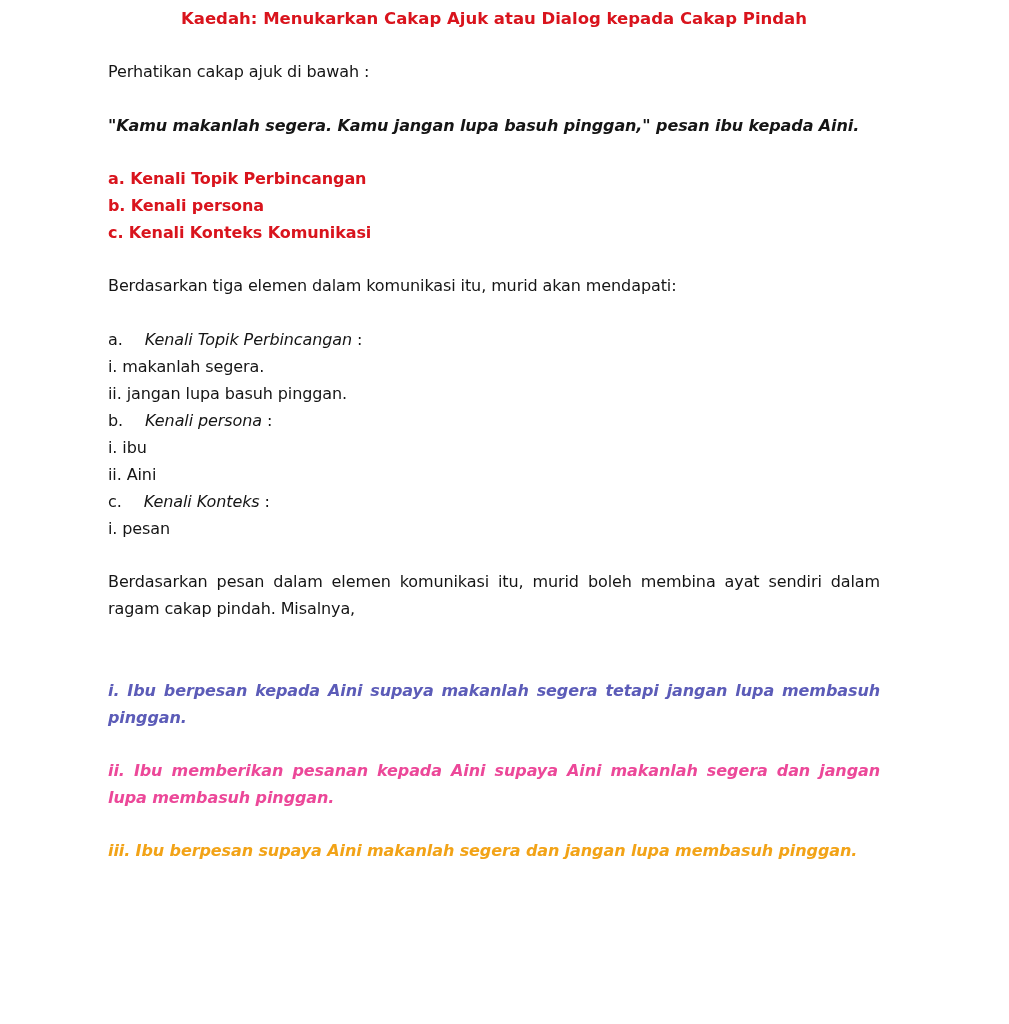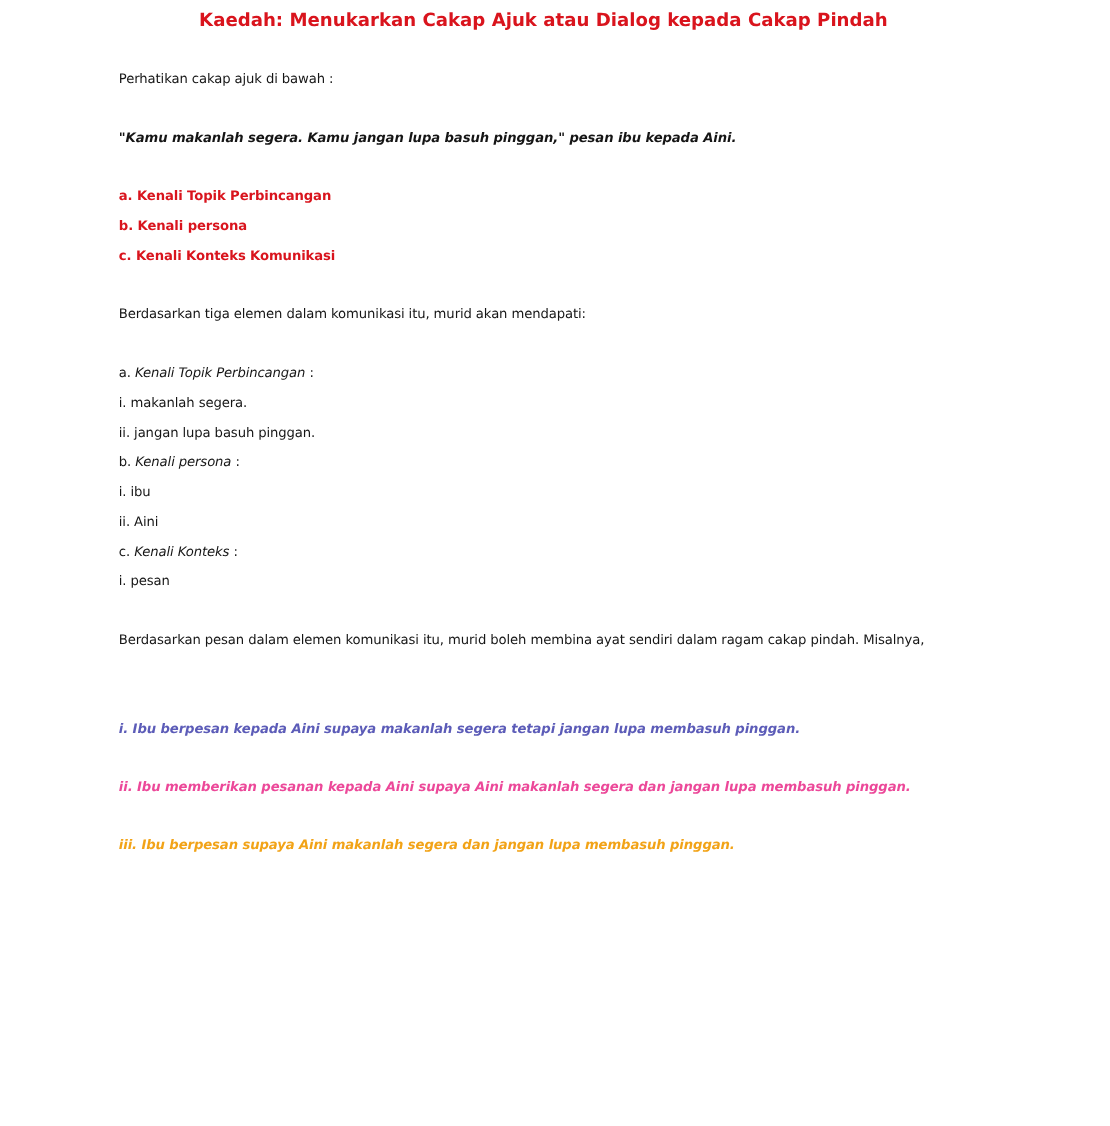--- a/index.html
+++ b/index.html
@@ -21,38 +21,38 @@
     padding: 5px 129px 0 108px; 
   }
   .title {
     font-size: 16.5px;
     font-weight: bold;
     text-align: center;
     line-height: 27px;
     margin: 0;
   }
   p {
-    font-size: 12px;
+    font-size: 16px;
     line-height: 27.5px;
     margin: 0;
     letter-spacing: -0.1px;
   }
   .gap { margin-top: 26px; }
   .biggap { margin-top: 54px; }
   .justify { text-align: justify; }
   .quote {
     font-weight: bold;
     font-style: italic;
   }
   .red-list p {
     font-weight: bold;
     line-height: 27px;
   }
   .analysis p { line-height: 27px; }
-  .analysis .em { font-style: italic; }
+  .analysis .em { font-style: italic; margin-left: 17px; }
   .example {
     font-weight: bold;
     font-style: italic;
     line-height: 27px;
   }
 </style>
 </head>
 <body>
 
 <div class="page">

